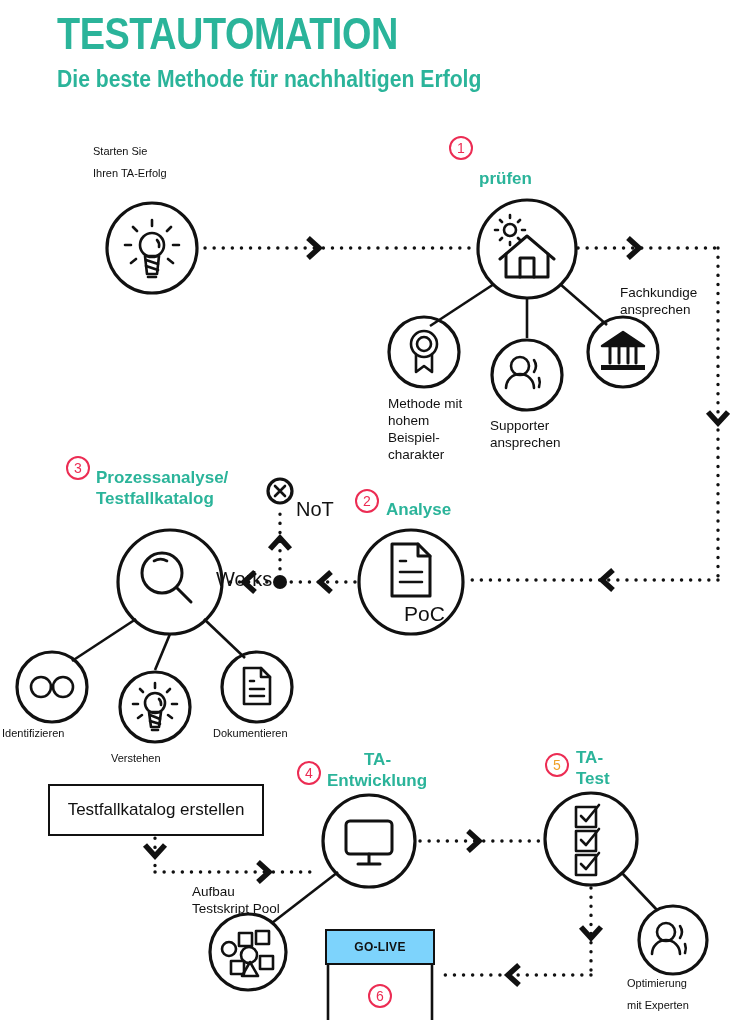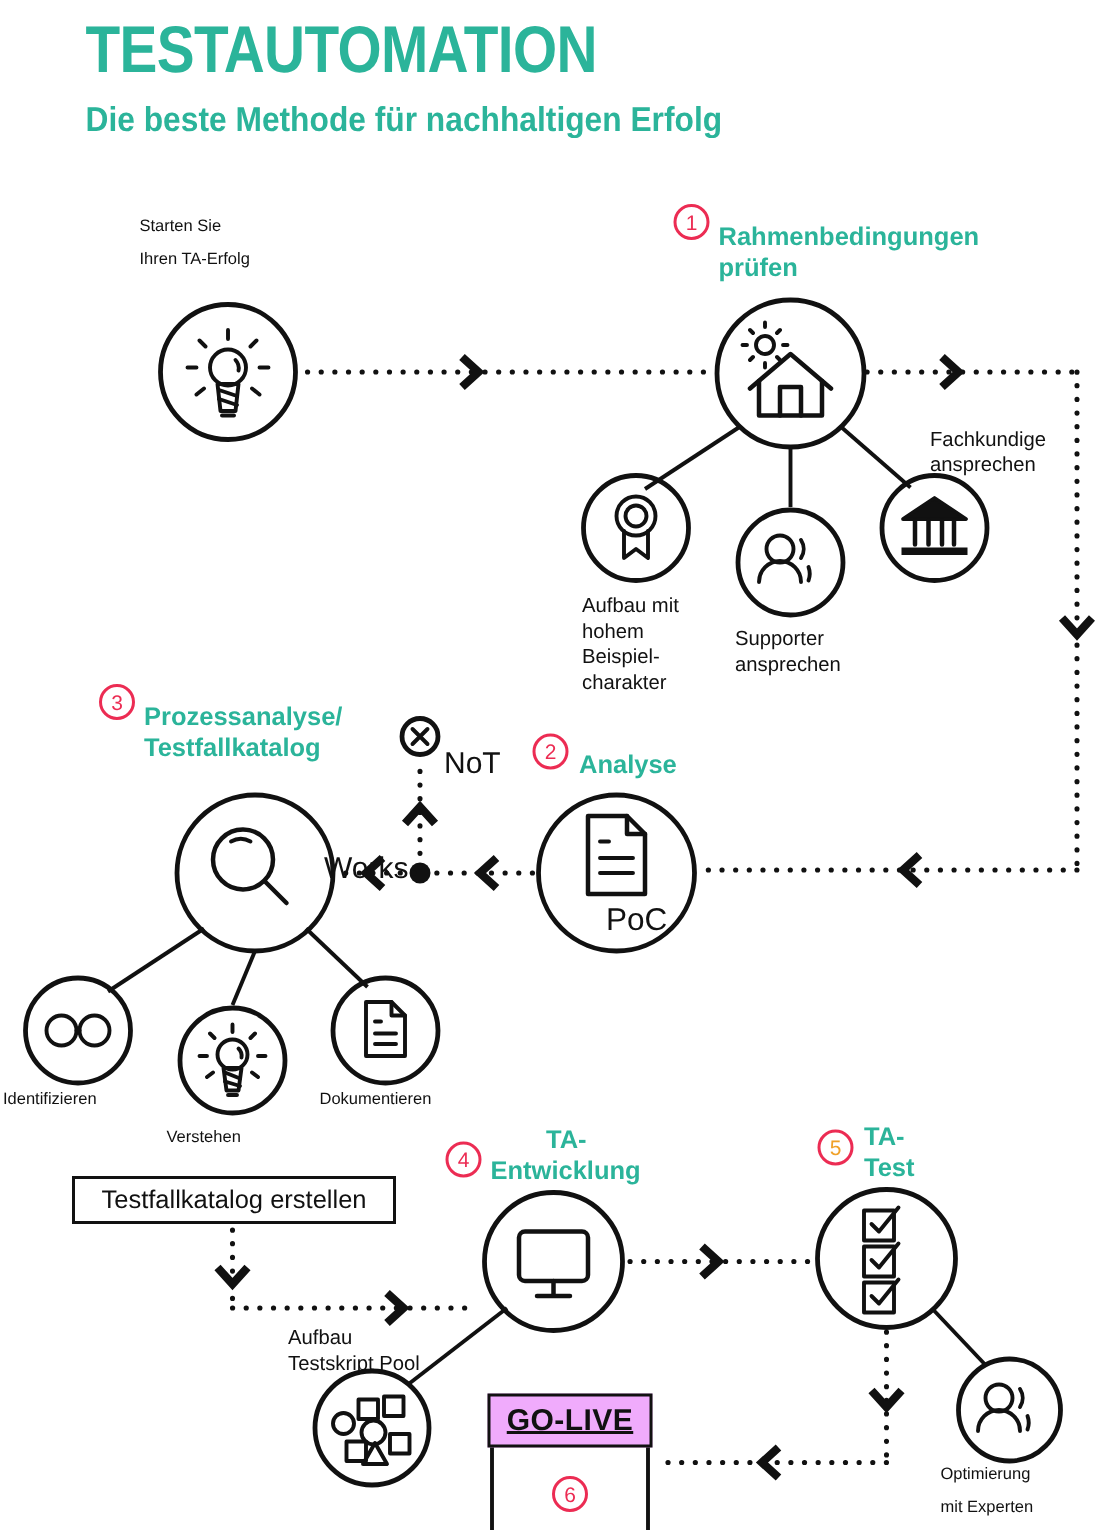--- a/index.html
+++ b/index.html
@@ -89,31 +89,30 @@
     box-sizing: border-box;
     background: #ffffff;
     font-size: 17px;
     color: #111111;
     display: flex;
     align-items: center;
     justify-content: center;
   }
   .golive {
     position: absolute;
-    background: #f0abfc;
+    background: #7dd3fc;
     border: 2.5px solid #111111;
     box-sizing: border-box;
-    font-size: 20px;
+    font-size: 12px;
     font-weight: 700;
     color: #111111;
     display: flex;
     align-items: center;
     justify-content: center;
     letter-spacing: 0.3px;
-    text-decoration: underline;
   }
 </style>
 </head>
 <body>
 
 <div id="page">
 
   <svg id="svg-layer" viewBox="0 0 730 1020">
     <defs>
       <style>
@@ -341,24 +340,23 @@
     </g>
   </svg>
 
   <div class="txt title" style="left:57px; top:8px;">TESTAUTOMATION</div>
   <div class="txt subtitle" style="left:57px; top:66px;">Die beste Methode für nachhaltigen Erfolg</div>
 
   <div class="txt node-label big" style="left:93px; top:145px;">Starten Sie</div>
   <div class="txt node-label big" style="left:93px; top:167px;">Ihren TA-Erfolg</div>
 
   <div class="badge" style="left:449px; top:136px;">1</div>
-  <div class="txt step-title" style="left:479px; top:148px;">Rahmenbedingungen</div>
   <div class="txt step-title" style="left:479px; top:169px;">prüfen</div>
 
-  <div class="txt node-label" style="left:388px; top:396px;">Aufbau mit</div>
+  <div class="txt node-label" style="left:388px; top:396px;">Methode mit</div>
   <div class="txt node-label" style="left:388px; top:413px;">hohem</div>
   <div class="txt node-label" style="left:388px; top:430px;">Beispiel-</div>
   <div class="txt node-label" style="left:388px; top:447px;">charakter</div>
 
   <div class="txt node-label" style="left:490px; top:418px;">Supporter</div>
   <div class="txt node-label" style="left:490px; top:435px;">ansprechen</div>
 
   <div class="txt node-label" style="left:620px; top:285px;">Fachkundige</div>
   <div class="txt node-label" style="left:620px; top:302px;">ansprechen</div>
 
@@ -370,21 +368,21 @@
   <div class="txt step-title" style="left:96px; top:468px;">Prozessanalyse/</div>
   <div class="txt step-title" style="left:96px; top:489px;">Testfallkatalog</div>
 
   <div class="txt edge-label" style="left:296px; top:497px;">NoT</div>
   <div class="txt edge-label" style="left:216px; top:550px;margin-top:17px;">Works</div>
 
   <div class="txt node-label big" style="left:2px; top:727px;">Identifizieren</div>
   <div class="txt node-label big" style="left:111px; top:752px;">Verstehen</div>
   <div class="txt node-label big" style="left:213px; top:727px;">Dokumentieren</div>
 
-  <div class="box-label" style="left:48px; top:784px; width:216px; height:32px;">Testfallkatalog erstellen</div>
+  <div class="box-label" style="left:48px; top:784px; width:216px; height:52px;">Testfallkatalog erstellen</div>
 
   <div class="badge" style="left:297px; top:761px;">4</div>
   <div class="txt step-title" style="left:364px; top:750px;">TA-</div>
   <div class="txt step-title" style="left:327px; top:771px;">Entwicklung</div>
 
   <div class="txt node-label" style="left:192px; top:884px;">Aufbau</div>
   <div class="txt node-label" style="left:192px; top:901px;">Testskript Pool</div>
 
   <div class="badge amber" style="left:545px; top:753px;">5</div>
   <div class="txt step-title" style="left:576px; top:748px;">TA-</div>

